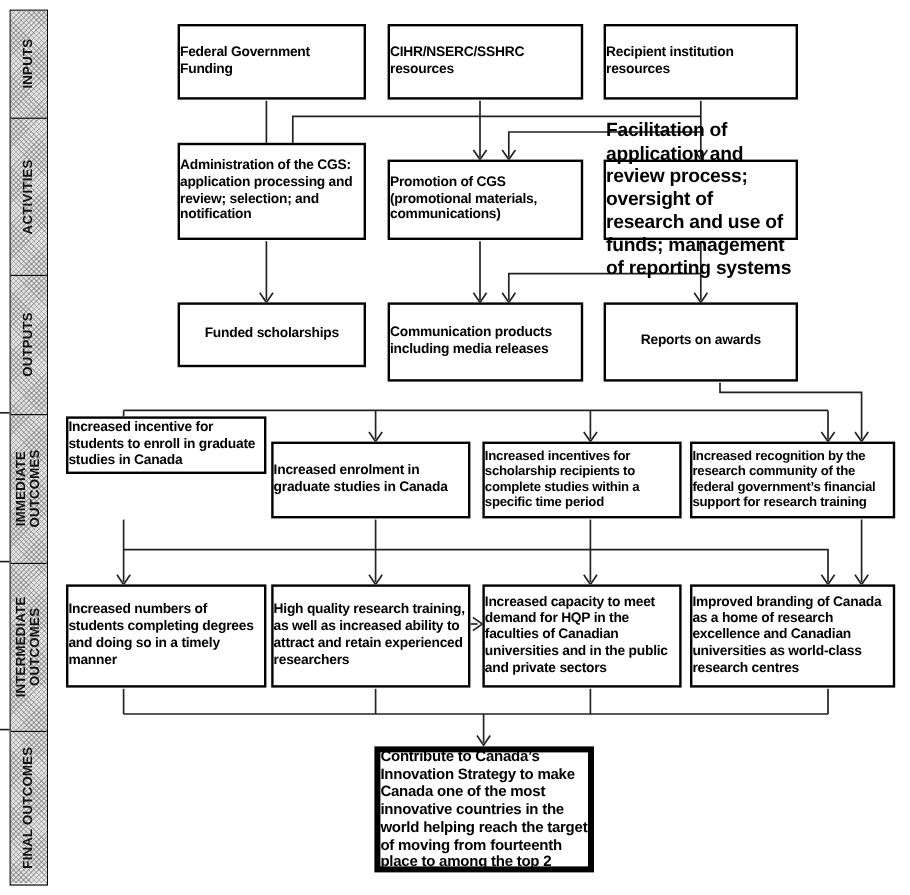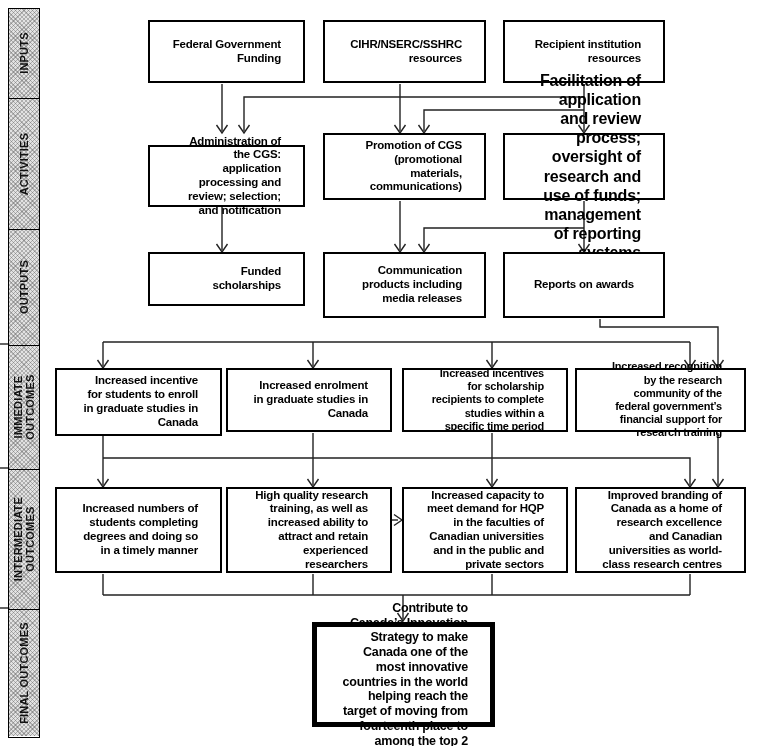--- a/index.html
+++ b/index.html
@@ -24,23 +24,23 @@
   }
   .seg + .seg{border-top:1.5px solid #000;}
   .seg span{
     display:block;transform:rotate(-90deg);transform-origin:center;
     font-weight:bold;font-size:11px;line-height:1.1;letter-spacing:.2px;
     text-align:center;white-space:normal;flex:none;color:#111;
   }
   
   .box{
     position:absolute;border:2px solid #000;background:#fff;box-sizing:border-box;
-    display:flex;align-items:center;justify-content:center;text-align:right;
+    display:flex;align-items:center;justify-content:center;text-align:left;
     font-weight:bold;font-size:11.5px;line-height:1.2;letter-spacing:-.2px;
-    padding:3px 22px;
+    padding:3px 0;
   }
   .box.final{border-width:5px;font-size:12.5px;line-height:1.18;}
   
   #wires{position:absolute;left:0;top:0;width:758px;height:746px;pointer-events:none;}
   #wires path{stroke:#222;stroke-width:1.4;fill:none;}
 </style>
 </head>
 <body>
 
 <div id="canvas">
@@ -131,29 +131,29 @@
       <path d="M0,344 H8"></path>
       <path d="M0,468 H8"></path>
       <path d="M0,608 H8"></path>
     </g>
   </svg>
 
   <div class="box" style="left:148px;top:20px;width:157px;height:63px">Federal Government Funding</div>
   <div class="box" style="left:323px;top:20px;width:163px;height:63px">CIHR/NSERC/SSHRC resources</div>
   <div class="box" style="left:503px;top:20px;width:162px;height:63px">Recipient institution resources</div>
 
-  <div class="box" style="left:148px;top:145px;width:157px;height:62px">Administration of the CGS: application processing and review; selection; and notification</div>
+  <div class="box" style="left:148px;top:119px;width:157px;height:81px">Administration of the CGS: application processing and review; selection; and notification</div>
   <div class="box" style="left:323px;top:133px;width:163px;height:67px">Promotion of CGS (promotional materials, communications)</div>
   <div class="box" style="left:503px;top:133px;width:162px;height:67px;font-size:16px">Facilitation of application and review process; oversight of research and use of funds; management of reporting systems</div>
 
   <div class="box" style="left:148px;top:252px;width:157px;height:54px">Funded scholarships</div>
   <div class="box" style="left:323px;top:252px;width:163px;height:66px">Communication products including media releases</div>
   <div class="box" style="left:503px;top:252px;width:162px;height:66px">Reports on awards</div>
 
-  <div class="box" style="left:55px;top:368px;width:167px;height:68px">Increased incentive for students to enroll in graduate studies in Canada</div>
+  <div class="box" style="left:55px;top:347px;width:167px;height:48px">Increased incentive for students to enroll in graduate studies in Canada</div>
   <div class="box" style="left:226px;top:368px;width:166px;height:64px">Increased enrolment in graduate studies in Canada</div>
   <div class="box" style="left:402px;top:368px;width:166px;height:64px;font-size:11px">Increased incentives for scholarship recipients to complete studies within a specific time period</div>
   <div class="box" style="left:575px;top:368px;width:171px;height:64px;font-size:11px">Increased recognition by the research community of the federal government’s financial support for research training</div>
 
   <div class="box" style="left:55px;top:487px;width:167px;height:86px">Increased numbers of students completing degrees and doing so in a timely manner</div>
   <div class="box" style="left:226px;top:487px;width:166px;height:86px">High quality research training, as well as increased ability to attract and retain experienced researchers</div>
   <div class="box" style="left:402px;top:487px;width:166px;height:86px">Increased capacity to meet demand for HQP in the faculties of Canadian universities and in the public and private sectors</div>
   <div class="box" style="left:575px;top:487px;width:171px;height:86px">Improved branding of Canada as a home of research excellence and Canadian universities as world-class research centres</div>
 
   <div class="box final" style="left:312px;top:622px;width:183px;height:105px">Contribute to Canada’s Innovation Strategy to make Canada one of the most innovative countries in the world helping reach the target of moving from fourteenth place to among the top 2</div>

